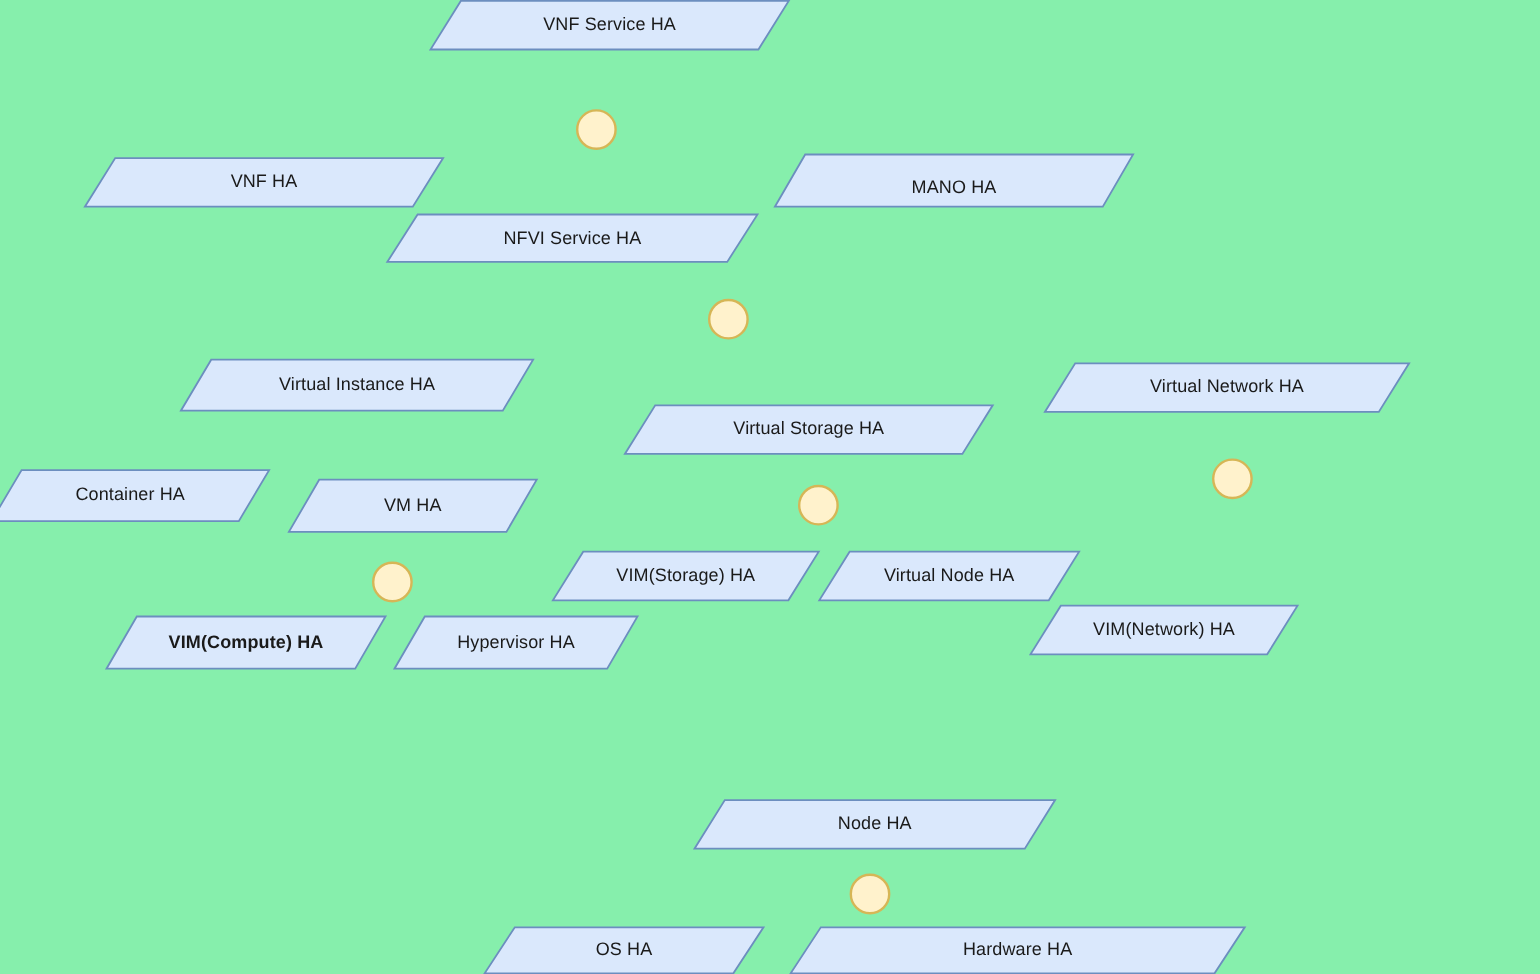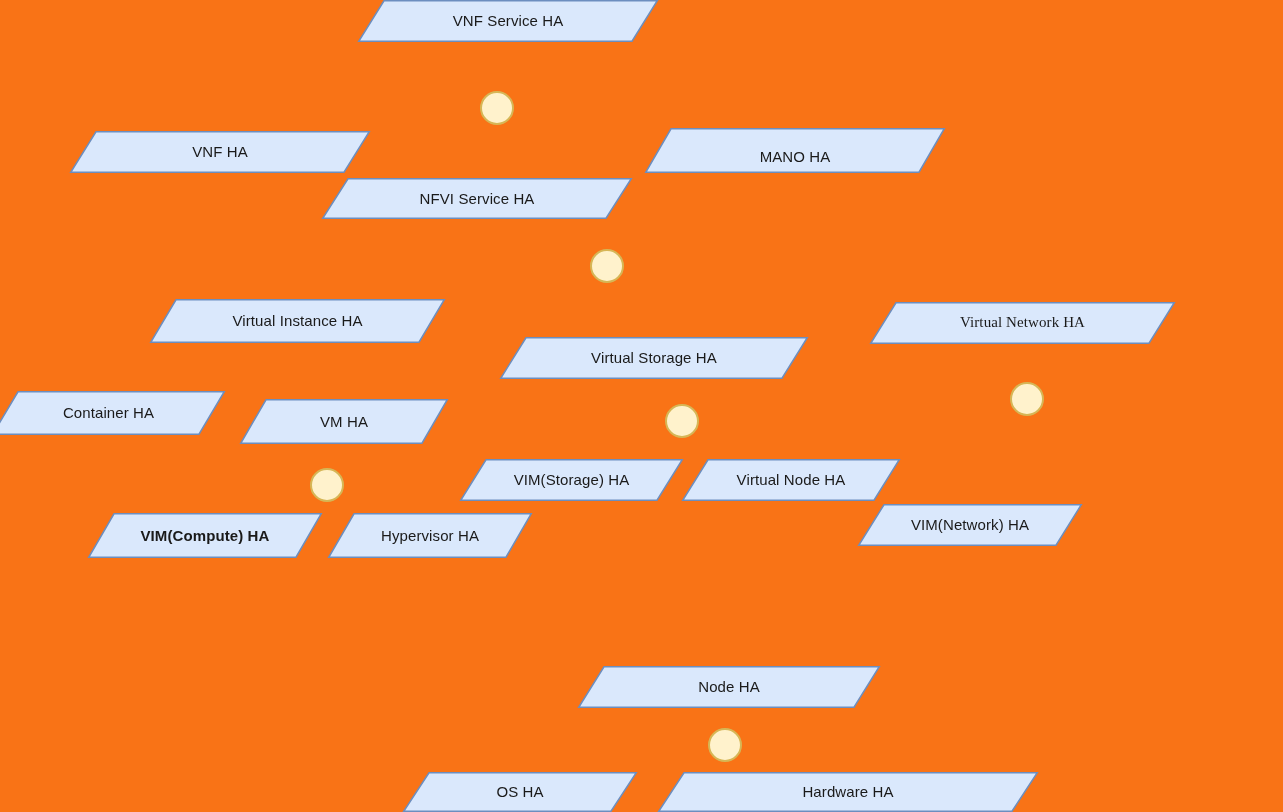--- a/index.html
+++ b/index.html
@@ -46,21 +46,21 @@
   }
   .dot {
     position: absolute;
     border-radius: 50%;
     box-sizing: border-box;
   }
 </style>
 </head>
 <body>
 
-<div id="canvas" style="background: #f97316;">
+<div id="canvas" style="background: #86efac;">
     <div class="node" style="left: 358px; top: 0px; width: 300px; height: 42px;">
       <svg width="300" height="42">
         <polygon points="26,0.75 299.25,0.75 274,41.25 0.75,41.25" fill="#DAE8FC" stroke="#6C8EBF" stroke-width="1.5" stroke-linejoin="miter"></polygon>
       </svg>
       <div class="label" style="color: rgb(26, 26, 26);">VNF Service HA</div>
     </div>
     <div class="node" style="left: 70px; top: 131px; width: 300px; height: 42px;">
       <svg width="300" height="42">
         <polygon points="26,0.75 299.25,0.75 274,41.25 0.75,41.25" fill="#DAE8FC" stroke="#6C8EBF" stroke-width="1.5" stroke-linejoin="miter"></polygon>
       </svg>
@@ -77,27 +77,27 @@
         <polygon points="26,0.75 309.25,0.75 284,40.25 0.75,40.25" fill="#DAE8FC" stroke="#6C8EBF" stroke-width="1.5" stroke-linejoin="miter"></polygon>
       </svg>
       <div class="label" style="color: rgb(26, 26, 26);">NFVI Service HA</div>
     </div>
     <div class="node" style="left: 150px; top: 299px; width: 295px; height: 44px;">
       <svg width="295" height="44">
         <polygon points="26,0.75 294.25,0.75 269,43.25 0.75,43.25" fill="#DAE8FC" stroke="#6C8EBF" stroke-width="1.5" stroke-linejoin="miter"></polygon>
       </svg>
       <div class="label" style="color: rgb(26, 26, 26);">Virtual Instance HA</div>
     </div>
-    <div class="node" style="left: 870px; top: 302px; width: 305px; height: 42px; font-family: Liberation Serif, serif;">
+    <div class="node" style="left: 870px; top: 302px; width: 305px; height: 42px;">
       <svg width="305" height="42">
         <polygon points="26,0.75 304.25,0.75 279,41.25 0.75,41.25" fill="#DAE8FC" stroke="#6C8EBF" stroke-width="1.5" stroke-linejoin="miter"></polygon>
       </svg>
       <div class="label" style="color: rgb(26, 26, 26);">Virtual Network HA</div>
     </div>
-    <div class="node" style="left: 500px; top: 337px; width: 308px; height: 42px;">
+    <div class="node" style="left: 520px; top: 337px; width: 308px; height: 42px;">
       <svg width="308" height="42">
         <polygon points="26,0.75 307.25,0.75 282,41.25 0.75,41.25" fill="#DAE8FC" stroke="#6C8EBF" stroke-width="1.5" stroke-linejoin="miter"></polygon>
       </svg>
       <div class="label" style="color: rgb(26, 26, 26);">Virtual Storage HA</div>
     </div>
     <div class="node" style="left: -8px; top: 391px; width: 233px; height: 44px;">
       <svg width="233" height="44">
         <polygon points="26,0.75 232.25,0.75 207,43.25 0.75,43.25" fill="#DAE8FC" stroke="#6C8EBF" stroke-width="1.5" stroke-linejoin="miter"></polygon>
       </svg>
       <div class="label" style="color: rgb(26, 26, 26);">Container HA</div>

